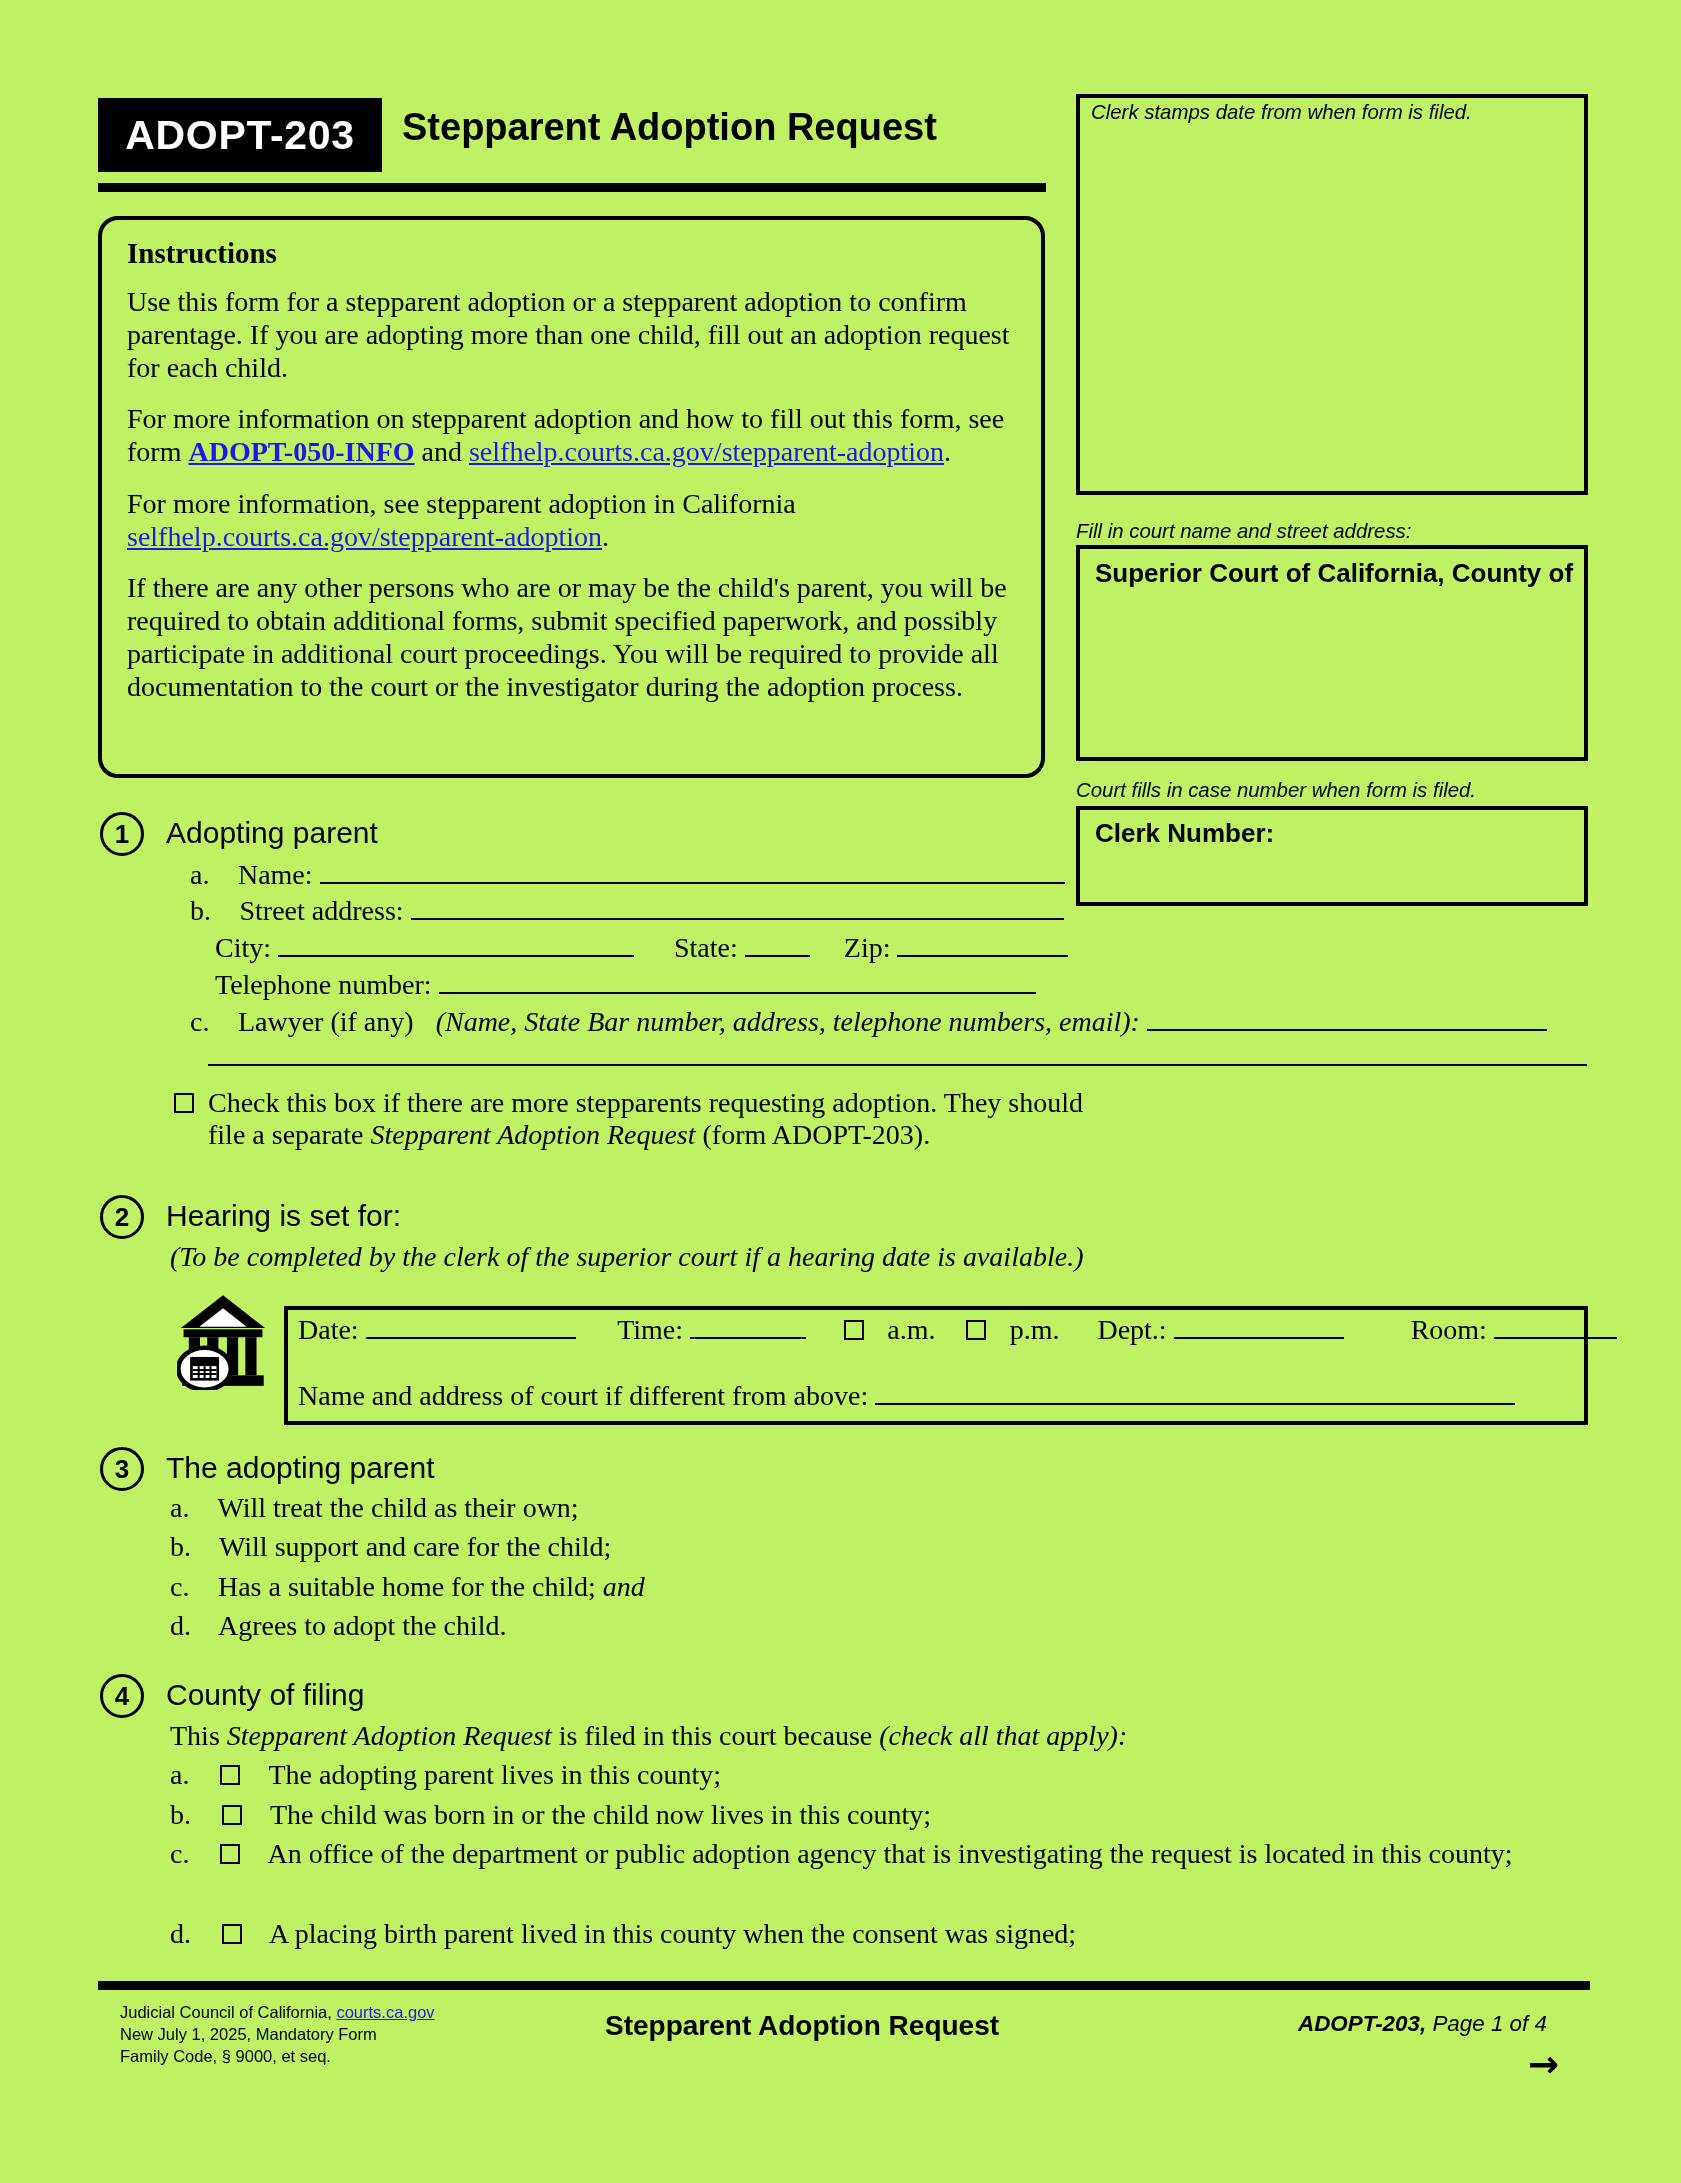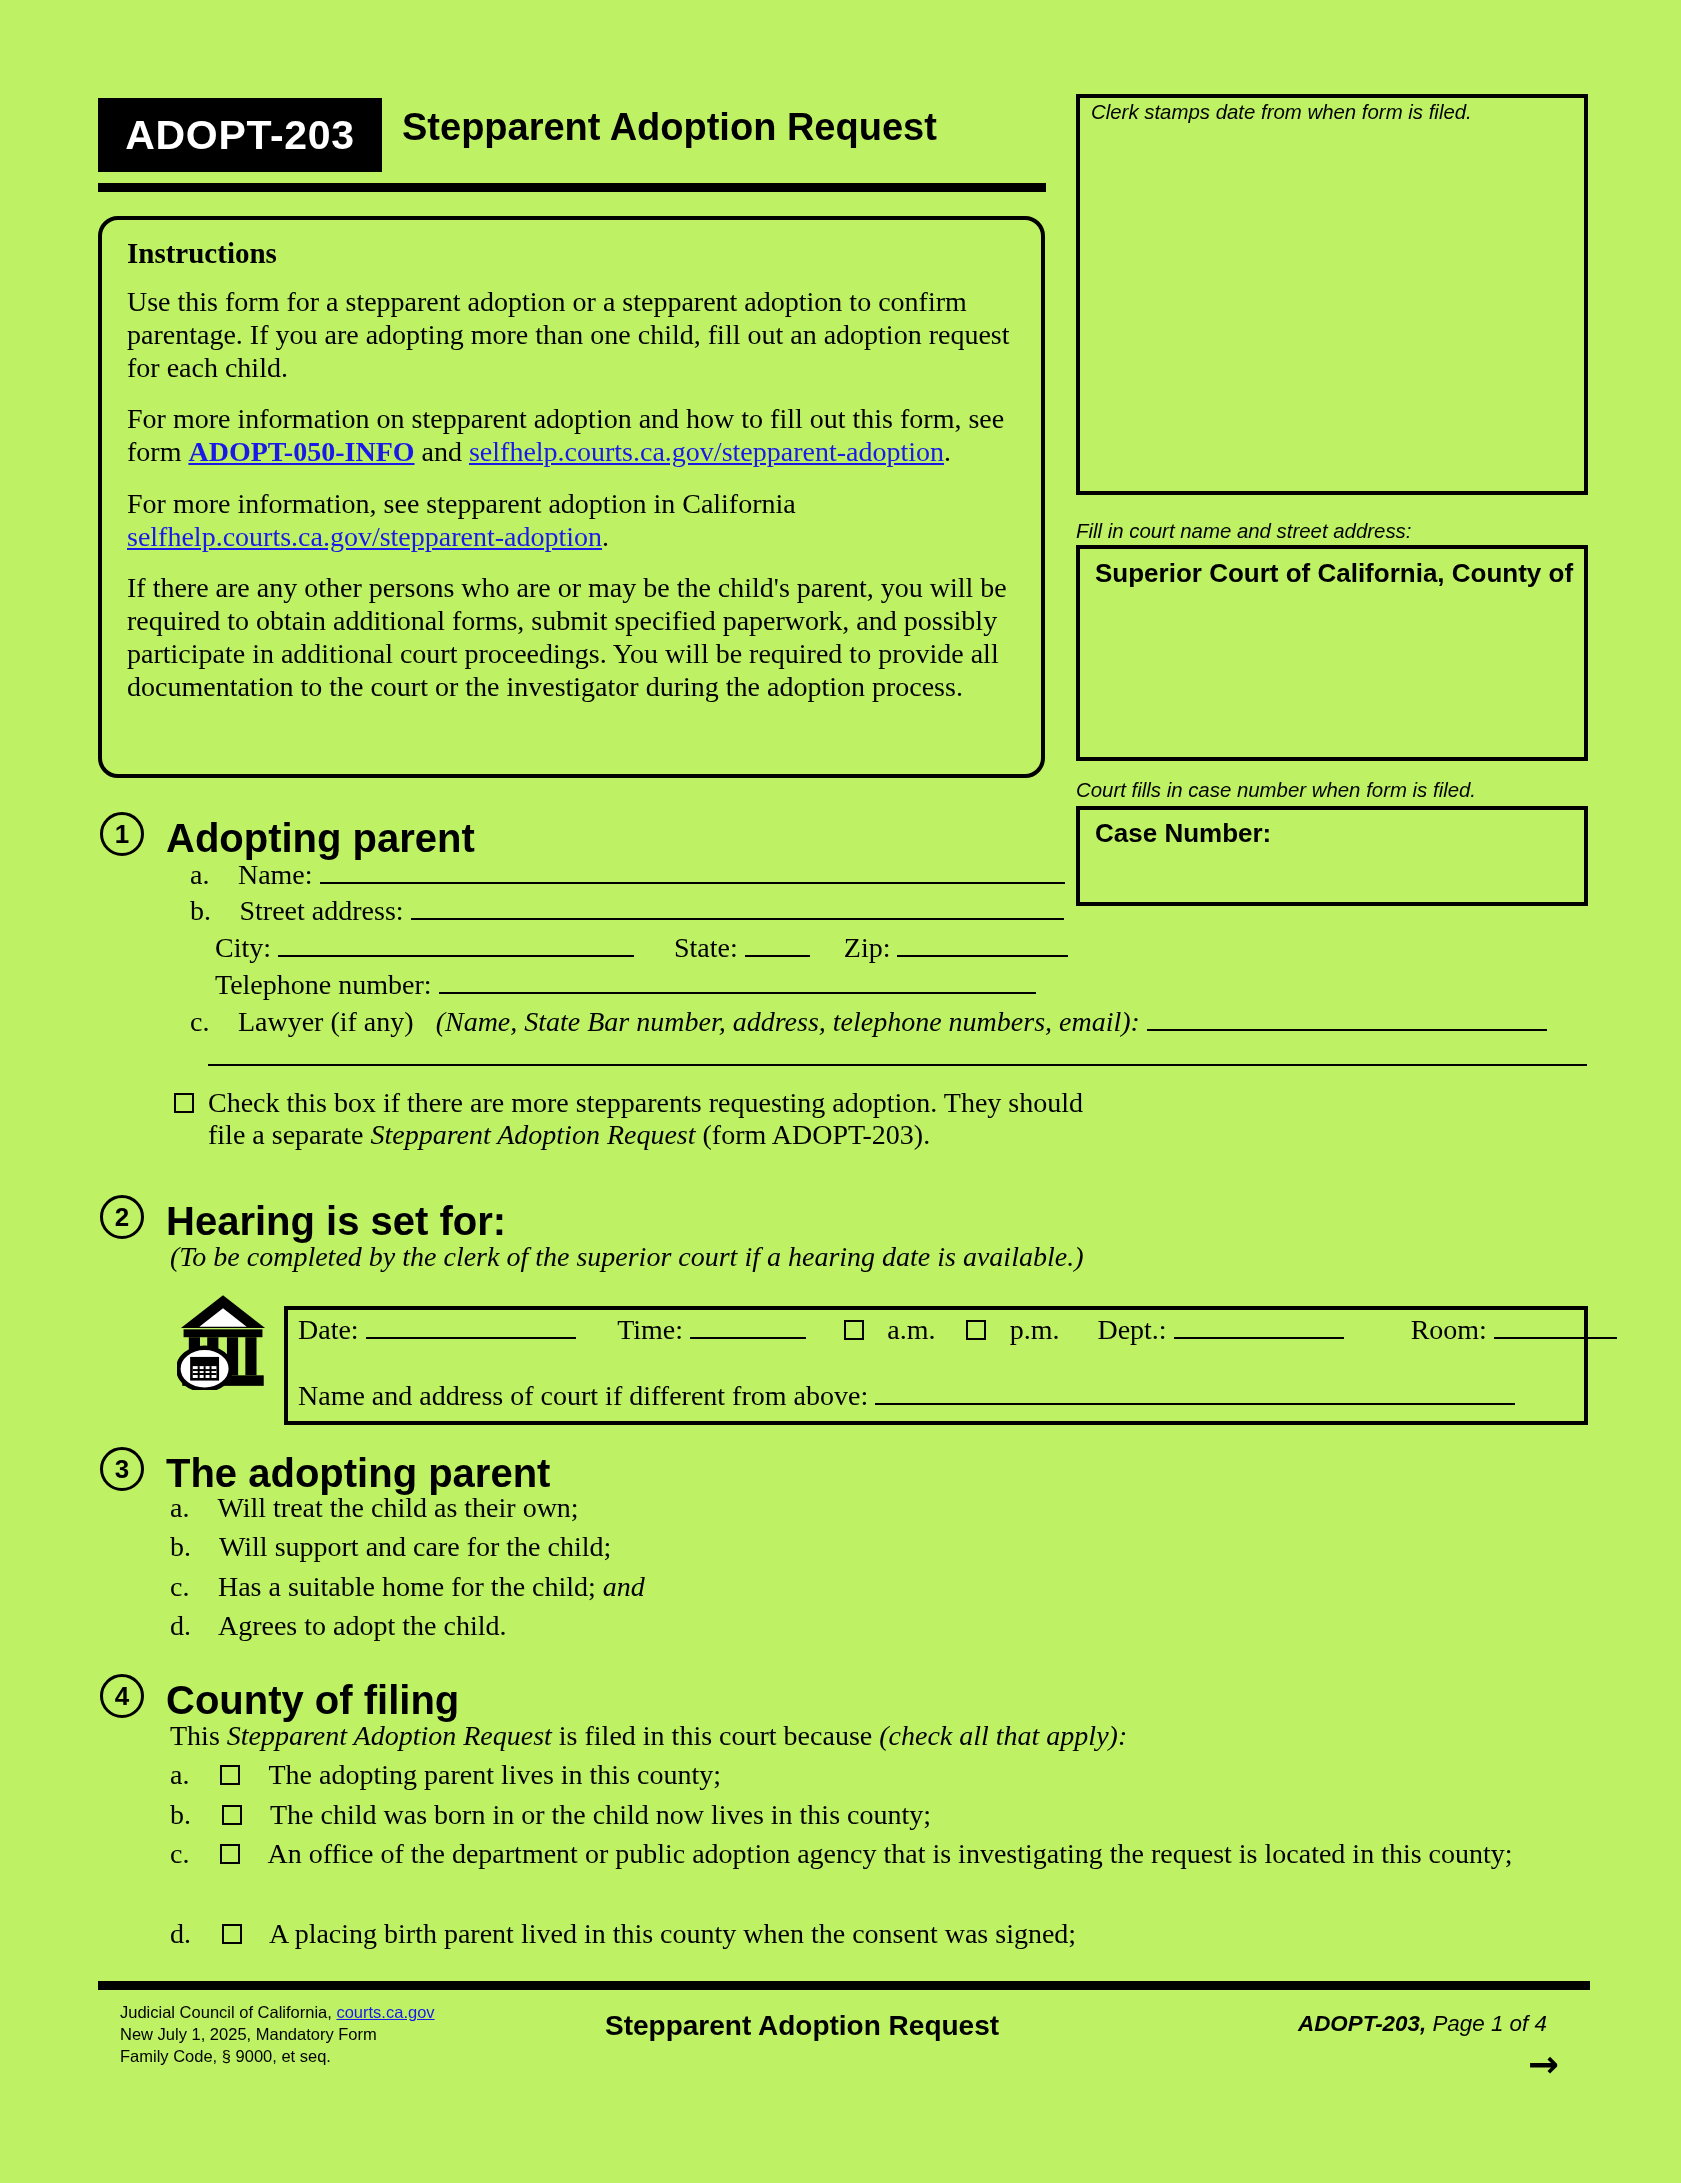--- a/index.html
+++ b/index.html
@@ -142,22 +142,22 @@
     font-family: "Liberation Sans", sans-serif;
     font-weight: bold;
     font-size: 26px;
     display: flex;
     align-items: center;
     justify-content: center;
     box-sizing: border-box;
   }
   .sec-title {
     font-family: "Liberation Sans", sans-serif;
-    font-weight: bold;
-    font-size: 40px;
+    font-weight: normal;
+    font-size: 30px;
   }
   .body-txt {
     font-size: 28px;
     line-height: 1.16;
   }
 
   
   .cbox {
     display: inline-block;
     width: 20px; height: 20px;
@@ -232,21 +232,21 @@
 
   <div class="abs caption-italic" id="clerk-stamp-label">Clerk stamps date from when form is filed.</div>
   <div class="abs" id="clerk-stamp-box"></div>
 
   <div class="abs caption-italic" id="court-name-caption">Fill in court name and street address:</div>
   <div class="abs" id="court-name-box"></div>
   <div class="abs" id="court-name-text">Superior Court of California, County of</div>
 
   <div class="abs caption-italic" id="case-number-caption">Court fills in case number when form is filed.</div>
   <div class="abs" id="case-number-box"></div>
-  <div class="abs" id="case-number-text">Case Number:</div>
+  <div class="abs" id="case-number-text">Clerk Number:</div>
 
   <div class="abs sec-num" style="left:100px; top:812px;">
     <span>1</span>
   </div>
   <div class="abs sec-title" style="left:166px; top:816px;">Adopting parent</div>
 
   <div class="abs body-txt nowrap" style="left:190px; top:859px;">
     <span>a.</span>
     <span style="display:inline-block;width:14.5px"></span>
     <span>Name:</span>

